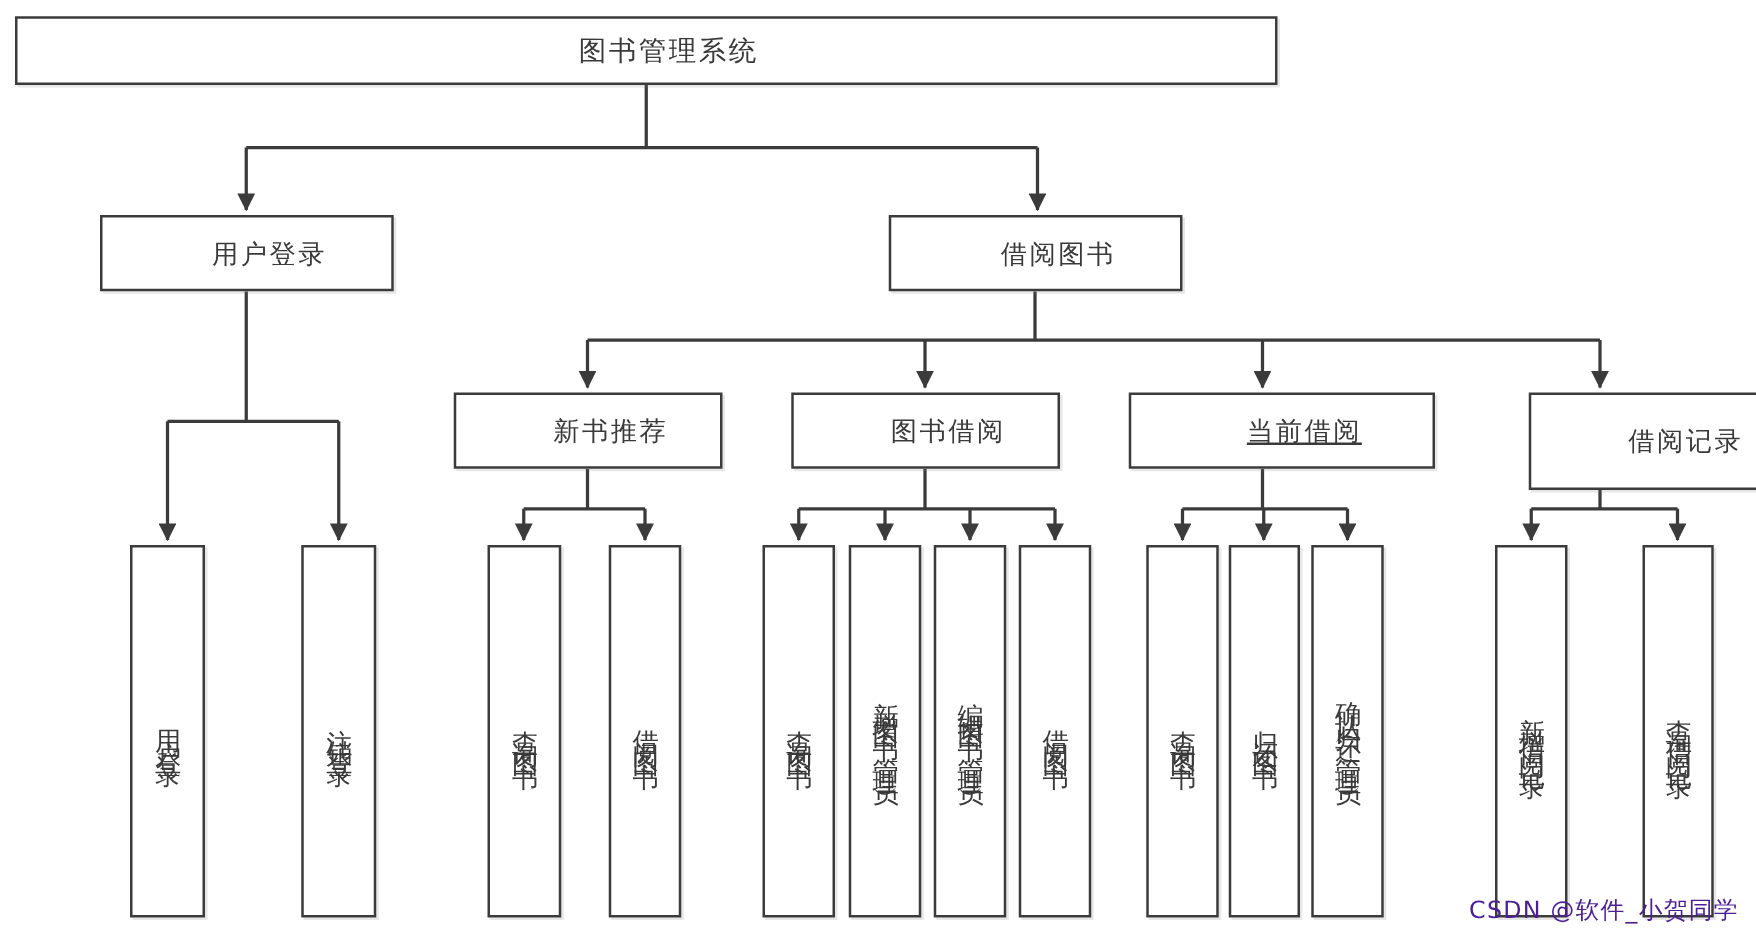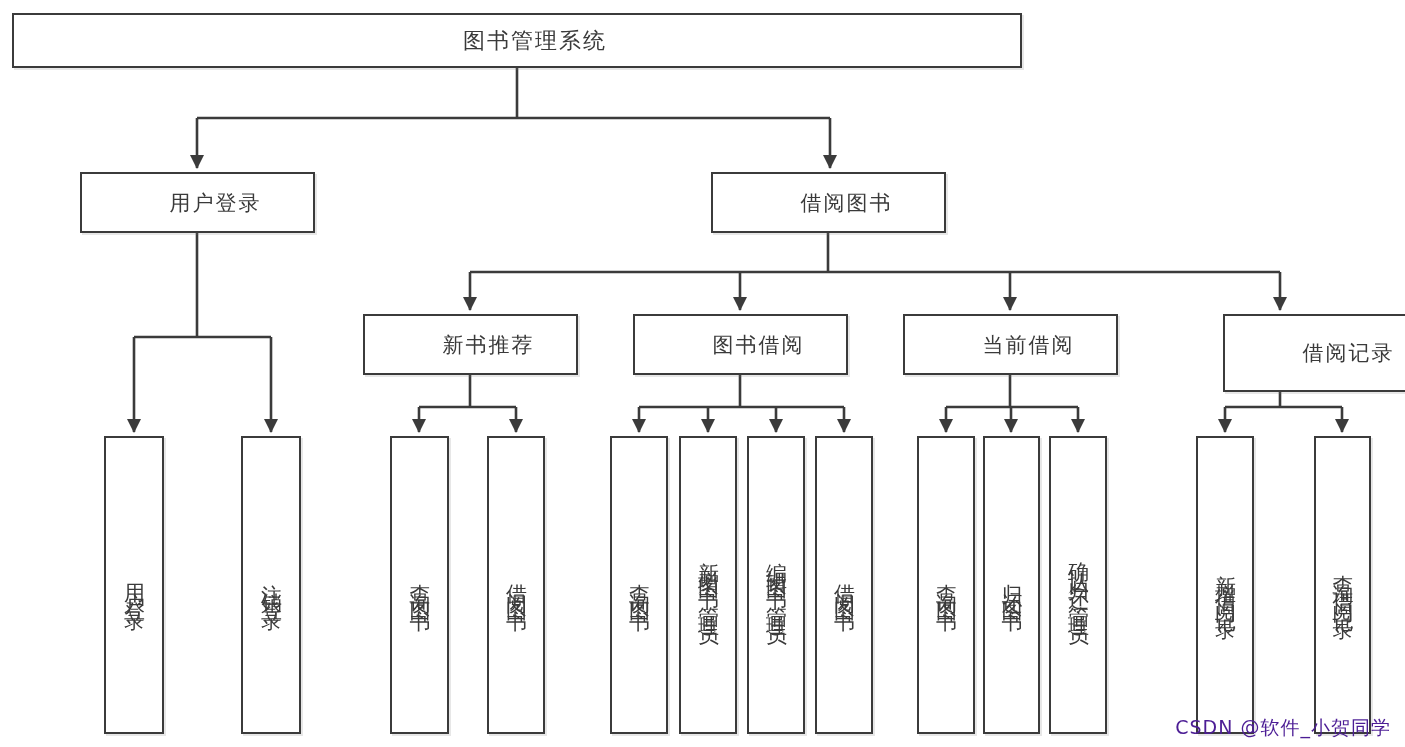--- a/index.html
+++ b/index.html
@@ -113,21 +113,21 @@
     </g>
   </svg>
 
   <div class="node h title" style="left:12px; top:13px; width:1010px; height:55px;">图书管理系统</div>
 
   <div class="node h" style="left:80px; top:172px; width:235px; height:61px;">用户登录</div>
   <div class="node h" style="left:711px; top:172px; width:235px; height:61px;">借阅图书</div>
 
   <div class="node h" style="left:633px; top:314px; width:215px; height:61px;">图书借阅</div>
   <div class="node h" style="left:363px; top:314px; width:215px; height:61px;">新书推荐</div>
-  <div class="node h" style="left:903px; top:314px; width:215px; height:61px;">当前借阅</div>
+  <div class="node h" style="left:903px; top:314px; width:245px; height:61px;text-decoration:underline;">当前借阅</div>
   <div class="node h" style="left:1223px; top:314px; width:215px; height:78px;">借阅记录</div>
 
   <div class="node v" style="left:104px; top:436px; width:60px; height:298px;">用户登录</div>
   <div class="node v" style="left:241px; top:436px; width:60px; height:298px;">注销登录</div>
 
   <div class="node v" style="left:390px; top:436px; width:59px; height:298px;">查询图书</div>
   <div class="node v" style="left:487px; top:436px; width:58px; height:298px;">借阅图书</div>
 
   <div class="node v" style="left:610px; top:436px; width:58px; height:298px;">查询图书</div>
   <div class="node v" style="left:679px; top:436px; width:58px; height:298px;">新增图书（管理员）</div>

